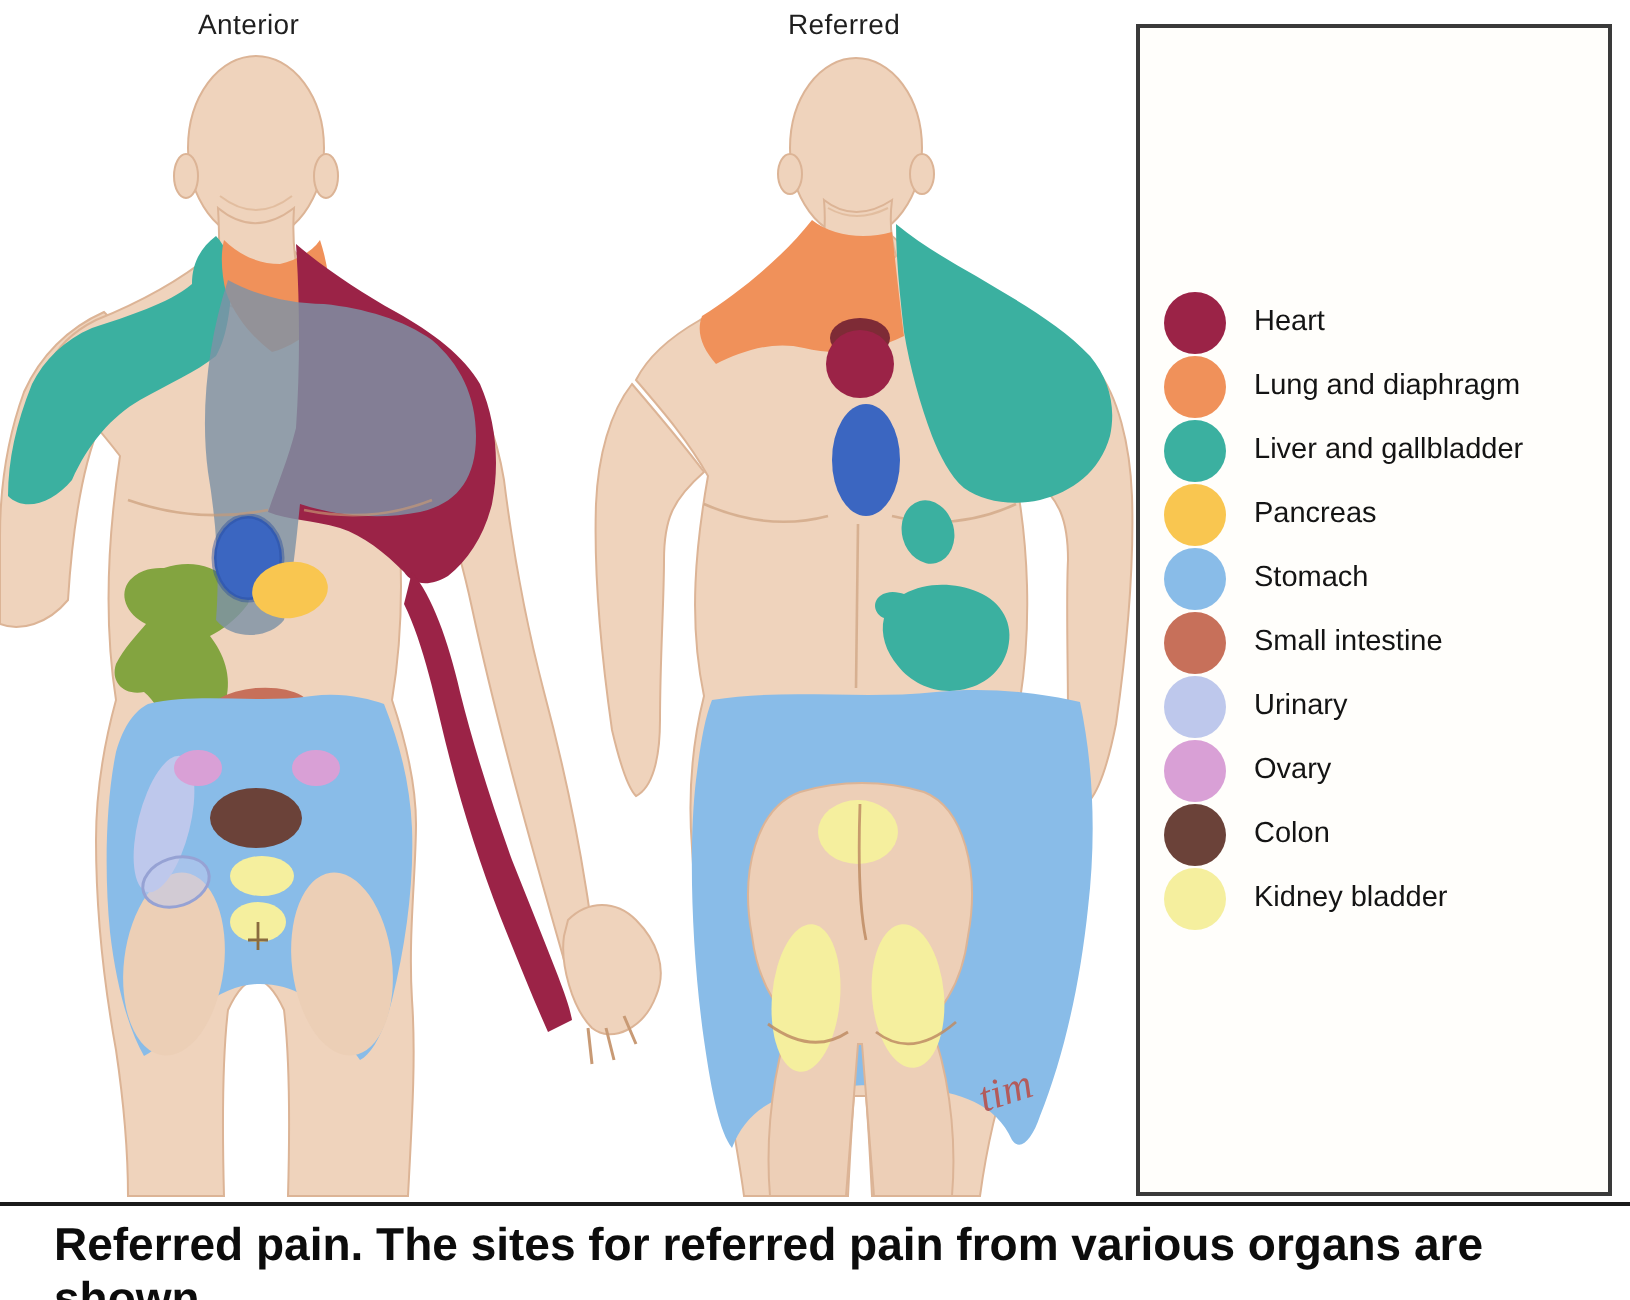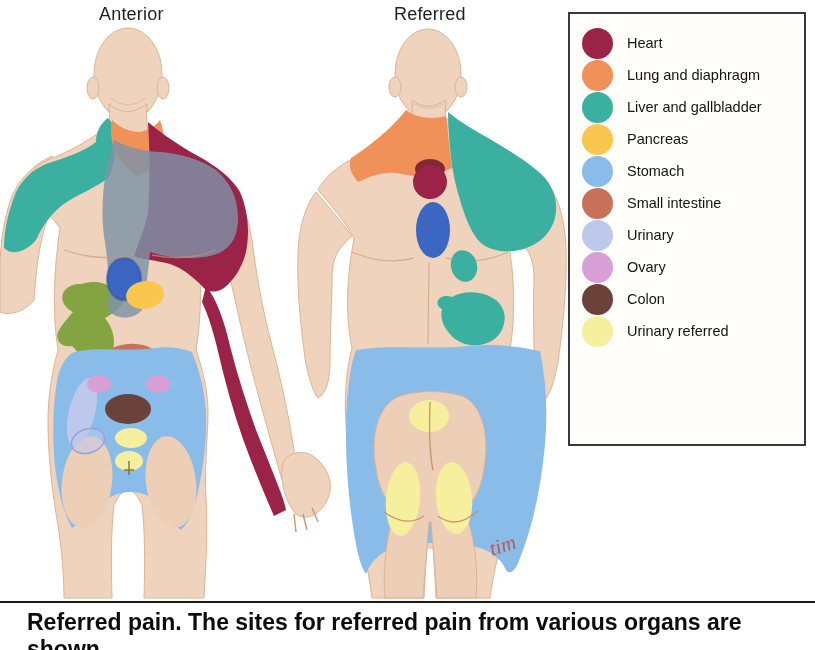--- a/index.html
+++ b/index.html
@@ -1,27 +1,27 @@
 <!DOCTYPE html>
 <html><head>
 <meta charset="utf-8">
 <style>
   html,body{margin:0;padding:0;background:#fff;}
   .stage{
     position:relative;width:815px;height:650px;background:#ffffff;overflow:hidden;
     font-family:"Liberation Sans", sans-serif;
   }
   .figures-svg{position:absolute;left:0;top:0;}
-  .view-label{position:absolute;top:4px;font-size:18px;color:#1f1f1f;letter-spacing:.2px;}
+  .view-label{position:absolute;top:4px;font-size:14px;color:#1f1f1f;letter-spacing:.2px;}
   .view-label.anterior{left:99px;}
   .view-label.posterior{left:394px;}
   .legend{
-    position:absolute;left:568px;top:12px;width:238px;height:434px;
+    position:absolute;left:568px;top:12px;width:238px;height:586px;
     background:#fffefb;border:2px solid #3a3a3a;box-sizing:border-box;
-    display:flex;flex-direction:column;justify-content:flex-start;
+    display:flex;flex-direction:column;justify-content:center;
     padding:13px 6px 13px 12px;
   }
   .legend-item{display:flex;align-items:center;gap:14px;height:32px;}
   .swatch{width:31px;height:31px;border-radius:50%;flex:0 0 31px;}
   .legend-label{font-size:14.5px;color:#141414;}
   .caption-rule{position:absolute;top:601px;left:0;width:815px;height:0;border-top:2px solid #1a1a1a;}
   .caption{position:absolute;top:609px;left:27px;font-size:23px;font-weight:600;color:#0c0c0c;}
   .sig{font-family:"Liberation Serif", serif;font-style:italic;}
 </style>
 </head>
@@ -209,19 +209,19 @@
     <div class="legend-item">
       <span class="swatch" style="background-color: rgb(217, 160, 214);"></span>
       <span class="legend-label">Ovary</span>
     </div>
     <div class="legend-item">
       <span class="swatch" style="background-color: rgb(107, 66, 57);"></span>
       <span class="legend-label">Colon</span>
     </div>
     <div class="legend-item">
       <span class="swatch" style="background-color: rgb(245, 239, 158);"></span>
-      <span class="legend-label">Urinary referred</span>
+      <span class="legend-label">Kidney bladder</span>
     </div>
   </div>
 
   <div class="caption-rule"></div>
   <div class="caption">Referred pain. The sites for referred pain from various organs are shown.</div>
 </div>
 
 </body></html>

